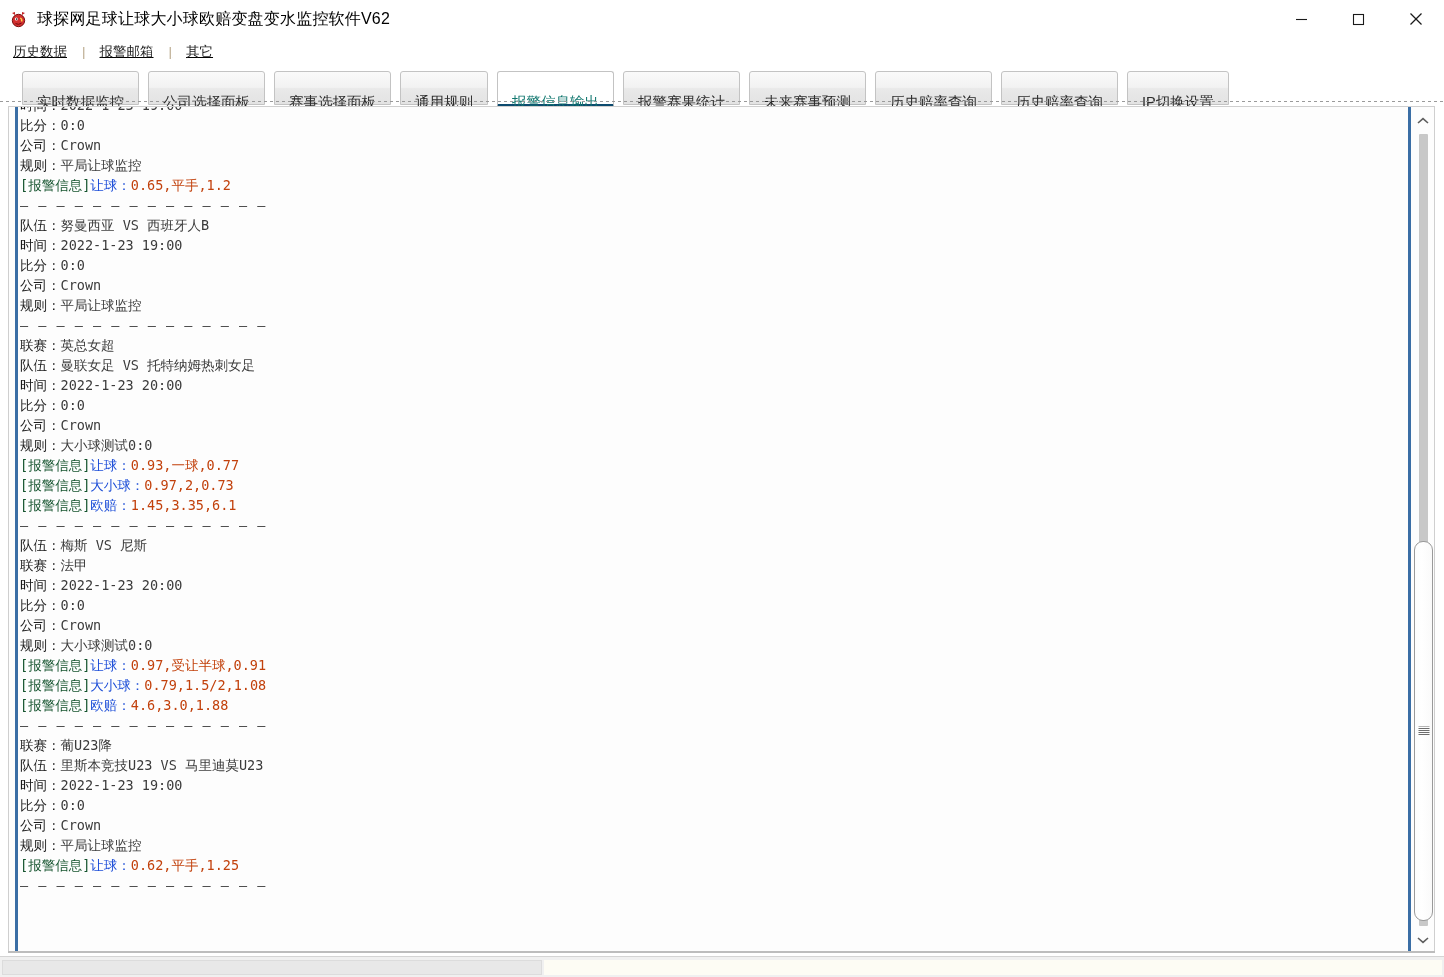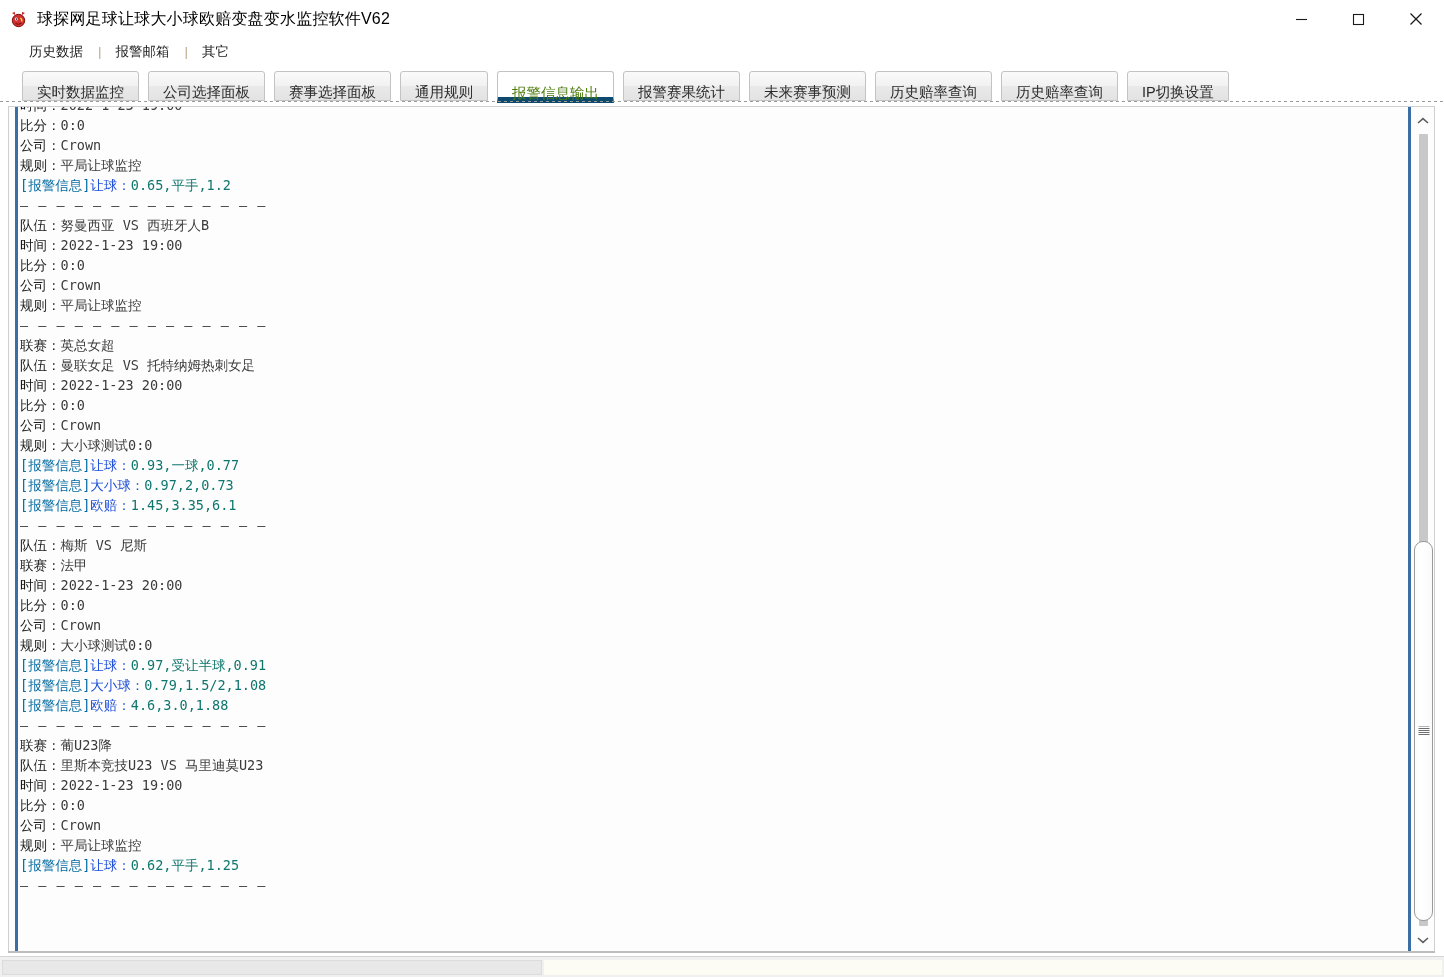--- a/index.html
+++ b/index.html
@@ -52,25 +52,26 @@
     justify-content: center;
     background: transparent;
     border: none;
     padding: 0;
   }
   .win-btn svg { display: block; }
 
   
   .menubar {
     position: absolute;
-    left: 16px; top: 39px;
+    left: 0; top: 39px;
     width: 1264px; height: 26px;
     background: #ffffff;
     display: flex;
     align-items: center;
+    text-decoration: underline;
   }
   .menu-item {
     font-size: 13.5px;
     color: #1c1c1c;
     padding: 0 2px;
     margin-left: 12px;
     white-space: nowrap;
     line-height: 26px;
   }
   .menu-item:first-child { margin-left: 11px; }
@@ -90,38 +91,39 @@
   }
   .tabs-row {
     position: absolute;
     left: 0; top: 5px;
     display: flex;
     align-items: flex-start;
   }
   .tab {
     height: 30px;
     line-height: 29px;
-    padding: 6px 14px;
+    padding: 16px 14px;
     margin-right: 9px;
     font-size: 14.5px;
     color: #2b2b2b;
     border: 1px solid #c3c3c3;
     border-radius: 3px 3px 0 0;
     background: linear-gradient(to bottom, #fafafa 0%, #f2f2f2 48%, #e9e9e9 52%, #e3e3e3 100%);
     box-sizing: border-box;
     white-space: nowrap;
     text-align: left;
   }
   .tab:first-child { margin-left: 22px; }
   .tab.active {
     background: #ffffff;
     border-bottom: 6px solid #0c4a6e;
     height: 32px;
     line-height: 31px;
-    color: #4d7c0f;
+    color: #0f766e;
+    font-family: Liberation Mono, monospace;
   }
   
   .tab-underline {
     position: absolute;
     left: 0; top: 101px;
     width: 1444px;
     height: 1px;
     background-image: repeating-linear-gradient(to right, #9a9a9a 0, #9a9a9a 3px, transparent 3px, transparent 6px);
   }
 
@@ -159,23 +161,23 @@
     height: 20px;
     line-height: 20px;
     font-family: "DejaVu Sans Mono", monospace;
     font-size: 13.5px;
     color: #1a1a1a;
     white-space: pre;
     letter-spacing: 0px;
   }
   .lbl   { color: #1a1a1a; }
   .val   { color: #3b3b3b; }
-  .alert-tag { color: #0369a1; }
+  .alert-tag { color: #14532d; }
   .alert-key { color: #1d4ed8; font-family: Liberation Mono, monospace; }
-  .alert-val { color: #0f766e; }
+  .alert-val { color: #c2410c; }
   .divider-line {
     height: 20px;
     line-height: 20px;
     font-family: "DejaVu Sans Mono", monospace;
     font-size: 13.5px;
     color: #4a4a4a;
     white-space: pre;
     letter-spacing: 1px;
   }
 

